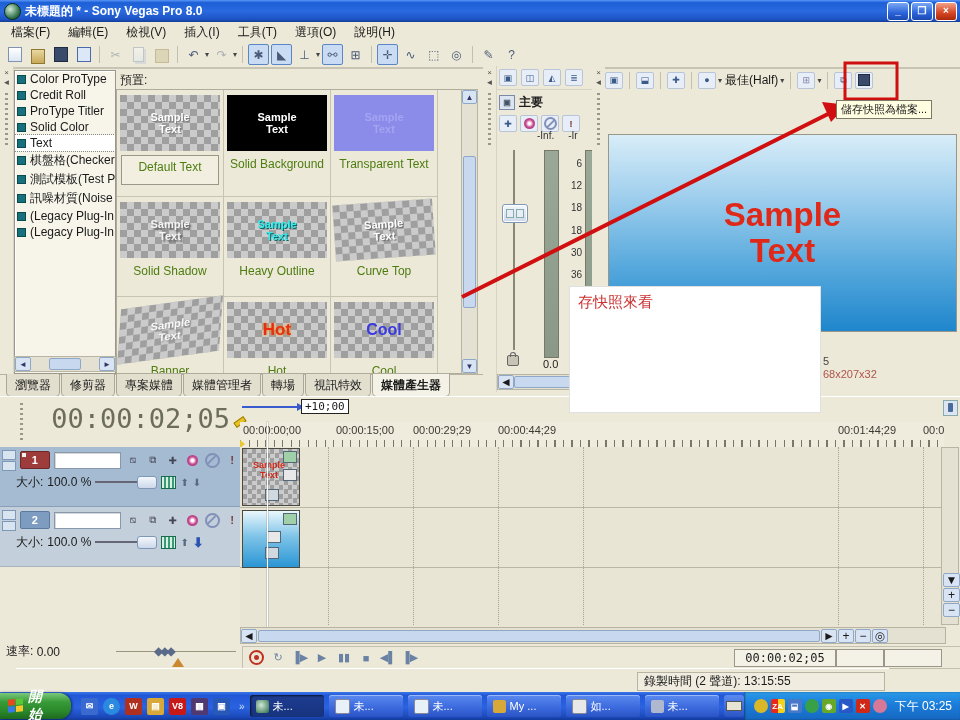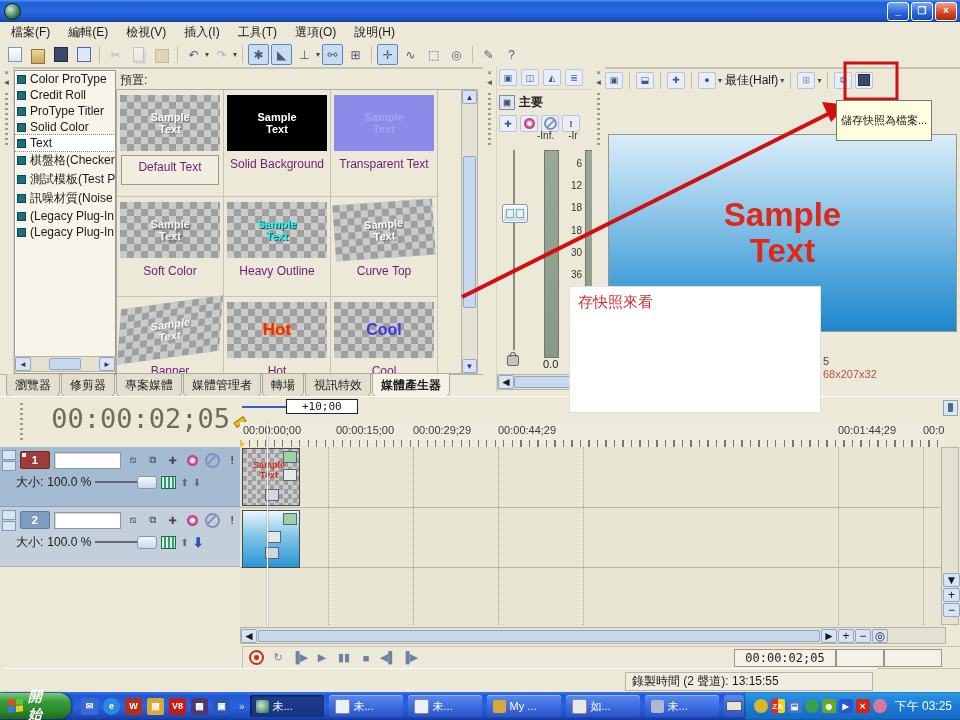--- a/index.html
+++ b/index.html
@@ -67,21 +67,21 @@
   .checker{background:conic-gradient(#cbcbcb 0 25%,#9f9f9f 0 50%,#cbcbcb 0 75%,#9f9f9f 0);background-size:14px 14px;}
   .t-white{color:#fff;text-shadow:1px 1px 1px #777;}
   .t-black-bg{background:#000;color:#fff;}
   .t-purple-bg{background:#8b8bea;color:#a4a4f2;}
   .t-shadow{color:#f4f4f4;text-shadow:2px 2px 2px #555;}
   .t-cyan{color:#3ae8e8;text-shadow:1px 1px 0 #066;}
   .t-curve{color:#fff;transform:rotate(-4deg);text-shadow:1px 1px 1px #666;}
   .t-banner{color:#f8f8f8;transform:skewX(-12deg) rotate(-8deg);text-shadow:1px 1px 2px #888;}
   .t-hot{color:#e82e12;font-size:17px;text-shadow:0 0 3px #f80;}
   .t-cool{color:#3a3ae0;font-size:16px;}
-  .plabel{margin-top:6px;text-align:center;font-size:12px;color:#701a75;}
+  .plabel{margin-top:6px;text-align:center;font-size:12px;color:#4d7c0f;}
   .plabel.sel{margin:4px 4px 0 4px;border:1px solid #9a968a;padding:4px 0 10px 0;background:#f2efe0;}
   .preset-vscroll{position:absolute;left:461px;top:89px;width:15px;height:283px;background:#e4e1d2;
     border:1px solid #b8b4a4;display:flex;flex-direction:column;align-items:center;justify-content:space-between;font-size:8px;color:#336;}
 
   
   .tabsrow{position:absolute;left:0;top:374px;width:481px;height:22px;border-top:1px solid #b8b4a4;
     display:flex;align-items:flex-end;padding-left:6px;background:#ece9d8;}
   .tab{padding:3px 8px 2px 8px;margin-right:1px;background:#e2dfcf;border:1px solid #aca899;border-top:none;
     border-radius:0 0 5px 5px;font-size:12px;white-space:nowrap;}
   .tab.active{background:#f4f2e6;font-weight:bold;}
@@ -125,22 +125,22 @@
   .timeline{position:absolute;left:0;top:396px;width:960px;height:272px;background:#ece9d8;border-top:1px solid #fff;}
   .tl-grip{position:absolute;left:20px;top:6px;width:3px;height:38px;
     background:repeating-linear-gradient(180deg,#9a968a 0 2px,transparent 2px 5px);}
   .tl-timecode{position:absolute;left:28px;top:6px;width:202px;height:34px;font-family:"DejaVu Sans Mono",monospace;
     font-size:27px;color:#6d6d5c;text-align:right;}
   .tl-pencil{position:absolute;left:234px;top:22px;width:10px;height:4px;background:#e8c020;transform:rotate(-35deg);border:1px solid #a08010;}
   .tl-right{position:absolute;left:240px;top:0;width:720px;height:272px;}
   .tl-bluearrow{position:absolute;left:2px;top:9px;width:56px;height:2px;background:#3a5ad0;}
   .tl-bluearrow::after{content:"";position:absolute;right:-6px;top:-3px;border-left:7px solid #3a5ad0;
     border-top:4px solid transparent;border-bottom:4px solid transparent;}
-  .tl-offset{position:absolute;left:46px;top:2px;border:1px solid #222;background:#fff;
-    font-family:"DejaVu Sans Mono",monospace;font-size:11px;padding:0 15px;}
+  .tl-offset{position:absolute;left:61px;top:2px;border:1px solid #222;background:#fff;
+    font-family:"DejaVu Sans Mono",monospace;font-size:11px;padding:0 3px;}
   .tl-ruler{position:absolute;left:0;top:25px;width:704px;height:25px;background:#efecdd;border-bottom:1px solid #b8b4a4;}
   .tl-rlabel{position:absolute;top:2px;font-size:11px;color:#3a3a32;white-space:nowrap;}
   .tl-ticks{position:absolute;left:0;bottom:0;width:100%;height:7px;
     background:repeating-linear-gradient(90deg,#7a7668 0 1px,transparent 1px 8.5px);}
   .tl-ymark{position:absolute;left:0px;top:18px;width:0;height:0;border-left:5px solid #e8c830;border-top:4px solid transparent;border-bottom:4px solid transparent;}
   .tl-lanes{position:absolute;left:0;top:50px;width:704px;height:182px;background:#e8e5d4;}
   .tl-lane{position:absolute;left:0;width:100%;height:60px;border-bottom:1px solid #bab6a6;}
   .gridline{position:absolute;top:0;width:0;height:178px;border-left:1px dotted #a8a494;}
   .clip{position:absolute;left:2px;width:56px;height:56px;border:1px solid #4a4a42;}
   .clip .ci{position:absolute;width:12px;height:10px;border:1px solid #567;background:#cfe0d0;font-size:6px;}
@@ -188,21 +188,21 @@
   .arr{font-size:10px;color:#5a6a80;}
   .arr.big{color:#2a52b0;font-size:13px;font-weight:bold;}
 
   .rate-row{position:absolute;left:6px;top:246px;width:230px;display:flex;align-items:center;font-size:12px;color:#222;}
   .rate-scrub{position:relative;margin-left:56px;width:120px;height:14px;}
   .rate-scrub .line{position:absolute;left:0;top:6px;width:120px;height:1px;background:#99957f;}
   .rate-scrub .dia{position:absolute;left:38px;top:-1px;color:#5a6a88;font-size:12px;letter-spacing:-3px;}
   .rate-scrub .tri{position:absolute;left:56px;top:13px;width:0;height:0;border-left:6px solid transparent;border-right:6px solid transparent;border-bottom:9px solid #cc8830;}
 
   
-  .statusbar{position:absolute;left:4px;top:668px;width:873px;height:24px;background:#ece9d8;border-top:1px solid #fff;}
+  .statusbar{position:absolute;left:16px;top:668px;width:873px;height:24px;background:#ece9d8;border-top:1px solid #fff;}
   .status-panel{position:absolute;right:4px;top:3px;width:240px;height:17px;border:1px solid #b8b4a4;
     background:#f0ede0;display:flex;align-items:center;padding-left:6px;font-size:12px;}
 
   
   .taskbar{position:absolute;left:0;top:692px;width:960px;height:28px;
     background:linear-gradient(180deg,#3a77e8 0%,#2258d8 12%,#2a62e0 55%,#1b48b8 90%,#123a9a 100%);
     display:flex;align-items:center;z-index:60;}
   .startbtn{height:26px;margin-top:0;padding:0 22px 0 8px;border-radius:0 12px 12px 0;
     background:linear-gradient(180deg,#7ac87a 0%,#379a37 35%,#2a882a 70%,#1e681e 100%);
     color:#fff;font-weight:bold;font-style:italic;font-size:14px;display:flex;align-items:center;gap:5px;
@@ -223,31 +223,32 @@
     background:linear-gradient(180deg,#2a9ae8 0%,#1a7ad8 50%,#1668c0 100%);box-shadow:1px 0 2px #0006 inset;color:#fff;}
   .trico{width:14px;height:14px;border-radius:2px;font-size:8px;display:flex;align-items:center;justify-content:center;color:#fff;font-weight:bold;}
   .clock{font-size:12px;color:#fff;margin-left:5px;white-space:nowrap;}
 
   
   .white-note{position:absolute;left:570px;top:287px;width:250px;height:125px;background:#fff;z-index:40;
     box-shadow:0 0 0 1px #e0e0e0;}
   .white-note .note{color:#cc3333;font-size:15px;padding:6px 0 0 8px;}
   .anno{position:absolute;left:0;top:0;width:960px;height:720px;z-index:50;pointer-events:none;}
   .tooltip{position:absolute;left:836px;top:100px;z-index:55;background:#fffee1;border:1px solid #7a7a66;
-    font-size:11px;padding:12px 4px;white-space:nowrap;}
+    font-size:11px;padding:1px 4px;white-space:nowrap;}
   .markerpen{position:absolute;right:2px;top:3px;width:13px;height:14px;border:1px solid #8aa;background:#dce6f2;}
   .markerpen i{display:block;margin:2px auto;width:5px;height:9px;background:#4a6a9a;border-radius:1px;}
 </style>
 </head>
 <body>
 
 <div class="screen">
 
   <div class="titlebar">
     <div class="appicon"></div>
+    <span>未標題的 * - Sony Vegas Pro 8.0</span>
     <div class="wbtns">
       <div class="wbtn">_</div>
       <div class="wbtn">❐</div>
       <div class="wbtn close">×</div>
     </div>
   </div>
 
   <div class="menubar">
     <span class="menu-item">檔案(F)</span>
     <span class="menu-item">編輯(E)</span>
@@ -372,21 +373,21 @@
     <div class="preset-cell" style="left:214px;top:0;height:106px;">
       <div class="pthumb t-purple-bg">
           <span>Sample Text</span>
         </div>
       <div class="plabel">Transparent Text</div>
     </div>
     <div class="preset-cell" style="left:0;top:107px;height:99px;">
       <div class="pthumb checker t-shadow">
           <span>Sample Text</span>
         </div>
-      <div class="plabel">Soft Color</div>
+      <div class="plabel">Solid Shadow</div>
     </div>
     <div class="preset-cell" style="left:107px;top:107px;height:99px;">
       <div class="pthumb checker t-cyan">
           <span>Sample Text</span>
         </div>
       <div class="plabel">Heavy Outline</div>
     </div>
     <div class="preset-cell" style="left:214px;top:107px;height:99px;">
       <div class="pthumb checker t-curve">
           <span>Sample Text</span>
@@ -586,20 +587,29 @@
         <span class="th-slider">
             <span class="line"></span>
             <span class="hdl"></span>
           </span>
         <span class="filmico"></span>
         <span class="arr">⬆</span>
         <span class="arr big">⬇</span>
       </div>
     </div>
 
+    <div class="rate-row">
+      <span>速率:</span>&nbsp;
+      <span>0.00</span>
+      <span class="rate-scrub">
+        <span class="line"></span>
+        <span class="dia">◆◆◆</span>
+        <span class="tri"></span>
+      </span>
+    </div>
 
     <div class="tl-right">
       <div class="tl-bluearrow"></div>
       <div class="tl-offset">+10;00</div>
       <div class="markerpen">
           <i></i>
         </div>
 
       <div class="tl-ruler">
         <span class="tl-rlabel" style="left:3px;">00:00:00;00</span>

